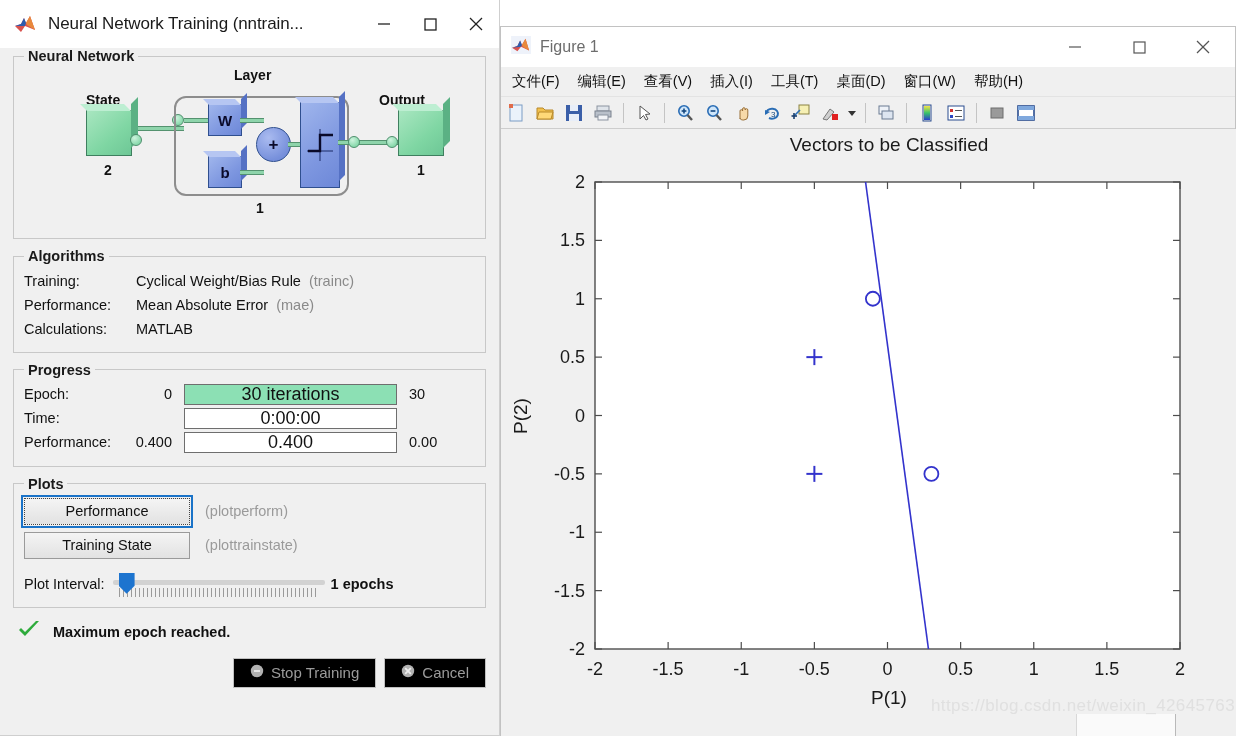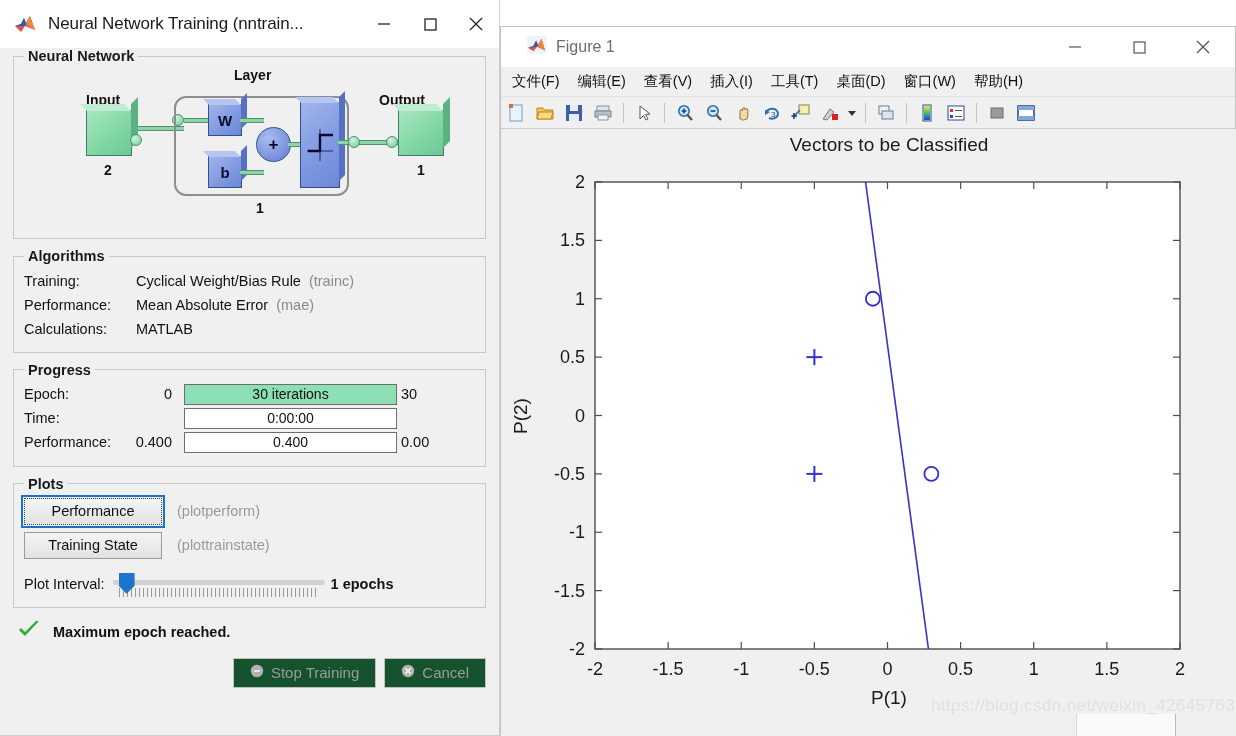--- a/index.html
+++ b/index.html
@@ -121,28 +121,28 @@
   .pr-left { width:52px; flex:none; text-align:right; padding-right:12px; }
   .pr-bar {
     width:213px; height:21px; flex:none;
     border:1px solid #6e6e6e; background:#ffffff;
     position:relative; overflow:hidden;
   }
   .pr-fill { position:absolute; left:0; top:0; bottom:0; background:#8ce0b4; }
   .pr-bartext {
     position:absolute; inset:0; display:flex;
     align-items:center; justify-content:center;
-    font-size:14px; color:#111;
-  }
-  .pr-right { padding-left:4px;text-align:right; }
+    font-size:18px; color:#111;
+  }
+  .pr-right { padding-left:12px;text-align:right; }
 
   
   .plot-row { display:flex; align-items:center; margin-bottom:7px; }
   .plotbtn {
-    width:138px; height:27px;
+    width:166px; height:27px;
     background: linear-gradient(#f4f4f4, #e2e2e2);
     border:1px solid #9a9a9a;
     font-family:"Liberation Sans", sans-serif;
     font-size:14.5px; color:#111;
     display:flex; align-items:center; justify-content:center;
   }
   .plotbtn.focused { outline:2px solid #1a73c8; outline-offset:1px; border:1px dotted #444; }
   .plot-fn { color:#9a9a9a; font-size:14.5px; margin-left:15px; }
 
   .interval-row { display:flex; align-items:center; margin-top:12px; }
@@ -162,35 +162,35 @@
     background-image: repeating-linear-gradient(to right, #9a9a9a 0 1px, transparent 1px 4px);
   }
   .interval-val { font-size:14.5px; color:#111; font-weight:bold; margin-left:6px; }
 
   
   .status-row { display:flex; align-items:center; margin:12px 0 0 4px; }
   .status-text { font-size:14.5px; font-weight:bold; color:#111; margin-left:12px; }
   .btn-row { display:flex; justify-content:flex-end; gap:8px; margin-top:14px; }
   .dlgbtn {
     height:30px; padding:0 16px;
-    background:#14532d; border:1px solid #c0c0c0;
+    background:#000000; border:1px solid #c0c0c0;
     color:#9b9b9b; font-size:15px;
     display:flex; align-items:center; justify-content:center; gap:7px;
   }
 
   
   #figure {
     position:absolute; left:500px; top:26px;
     width:736px; height:710px;
     background:#f0f0f0;
     border:1px solid #c2c2c2;
   }
   .fig-titlebar {
     height:40px; background:#ffffff; display:flex; align-items:center;
-    padding-left:26px;
+    padding-left:10px;
   }
   .fig-title-text { font-size:16px; color:#6d6d6d; margin-left:9px; }
   .fig-winbtns { margin-left:auto; display:flex; }
   .fig-winbtn {
     width:64px; height:40px; display:flex; align-items:center; justify-content:center;
     color:#555;
   }
   .fig-menubar {
     height:30px; display:flex; align-items:center;
     padding-left:2px; background:#f0f0f0;
@@ -251,21 +251,21 @@
     </span>
   </div>
 
   <div class="nn-body">
 
     <fieldset class="grp">
       <legend>Neural Network</legend>
       <div class="grp-inner">
         <div id="netdiag">
 
-          <div class="nd-label" style="left:62px; top:22px;">Input</div>
+          <div class="nd-label" style="left:62px; top:22px;">State</div>
           <div class="nd-label" style="left:210px; top:-3px;">Layer</div>
           <div class="nd-label" style="left:355px; top:22px;text-align:right;">Output</div>
 
           <div class="nd-wire" style="left:100px; top:56px; width:60px;"></div>
           <div class="nd-box" style="left:62px; top:40px; width:46px; height:46px;"></div>
           <div class="nd-label" style="left:80px; top:92px;">2</div>
           <div class="nd-node" style="left:106px; top:64px;"></div>
           <div class="nd-node" style="left:148px; top:44px;"></div>
 
           <div class="nd-layerbox" style="left:150px; top:26px; width:175px; height:100px;"></div>

